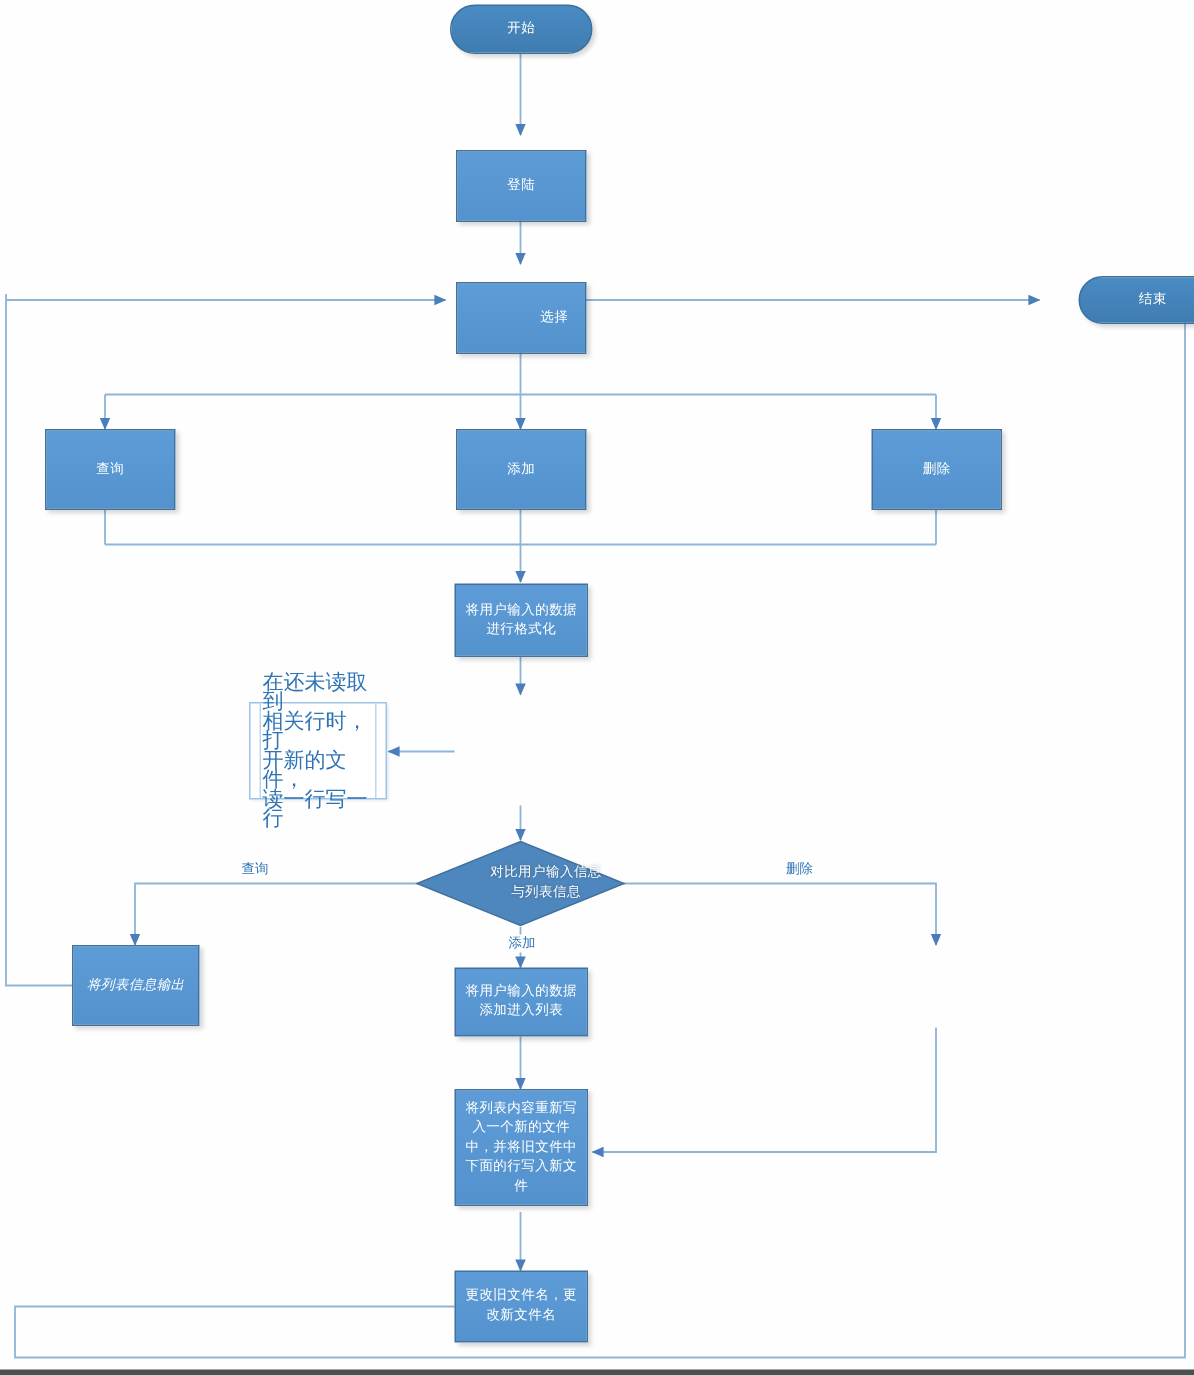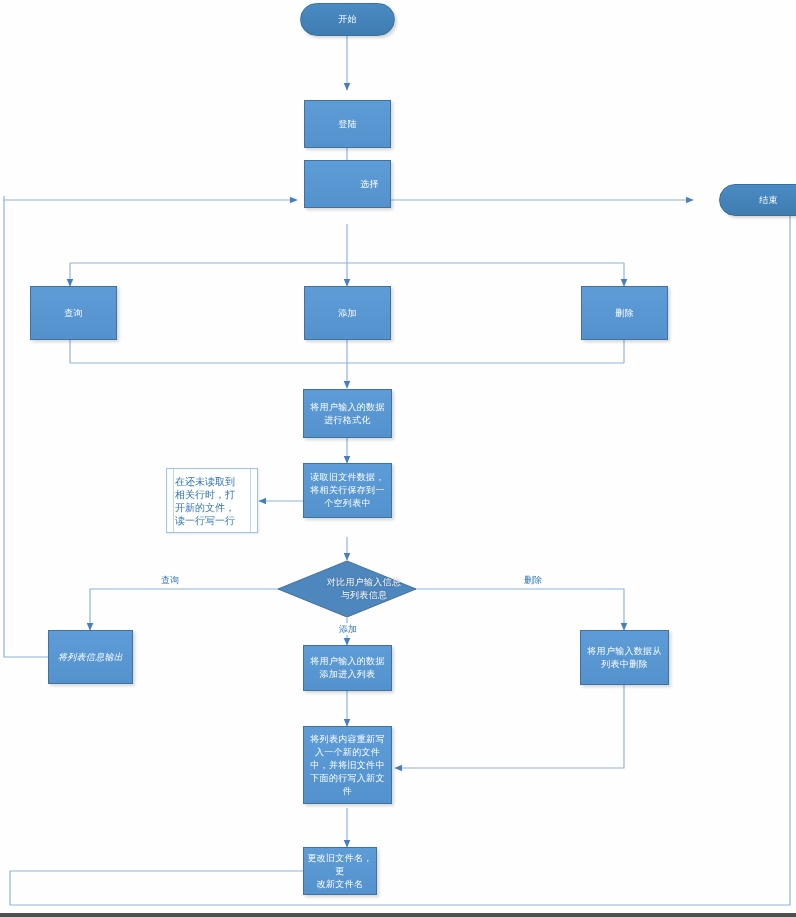--- a/index.html
+++ b/index.html
@@ -47,21 +47,21 @@
   }
   .decision .dlabel{
     position:relative;z-index:2;font-size:9px;line-height:13px;
     text-shadow:0 0 2px rgba(40,70,100,.55);
     margin-left:34px;
   }
   .note{
     background:#ffffff;
     border:1px solid #9dc3e6;
     color:#2e74b5;
-    font-size:10px;
+    font-size:14px;
     line-height:13px;
     box-shadow:1px 1px 2px rgba(0,0,0,0.10);
     align-items:center;
     text-align:left;
     padding:3px 8px;
   }
   .note:before,.note:after{
     content:"";position:absolute;top:0;bottom:0;width:0;
     border-left:1px solid #bdd7ee;
   }
@@ -133,36 +133,33 @@
       <path d="M347,808 L347,847" marker-end="url(#ah)"></path>
 
       <path d="M303,871 L10,871 L10,905 L790,905 L790,200"></path>
     </g>
   </svg>
 
   <div class="node terminator" style="left:300px;top:3px;width:95px;height:33px;">开始</div>
 
   <div class="node process" style="left:304px;top:90px;width:87px;height:48px;margin-top:10px;">登陆</div>
 
-  <div class="node process" style="left:304px;top:160px;width:87px;height:48px;padding-left:47px;">选择</div>
+  <div class="node process" style="left:304px;top:188px;width:87px;height:48px;padding-left:47px;">选择</div>
 
   <div class="node terminator" style="left:719px;top:184px;width:99px;height:32px;">结束</div>
 
   <div class="node process" style="left:30px;top:286px;width:87px;height:54px;">查询</div>
 
   <div class="node process" style="left:304px;top:286px;width:87px;height:54px;">添加</div>
 
   <div class="node process" style="left:581px;top:286px;width:87px;height:54px;">删除</div>
 
   <div class="node process" style="left:303px;top:389px;width:89px;height:49px;">将用户输入的数据
 进行格式化</div>
 
-  <div class="node process" style="left:303px;top:463px;width:89px;height:55px;">读取旧文件数据，
-将相关行保存到一
-个空列表中</div>
 
   <div class="note" style="position:absolute;left:166px;top:468px;width:92px;height:65px;box-sizing:border-box;display:flex;white-space:pre-line;">在还未读取到
 相关行时，打
 开新的文件，
 读一行写一行</div>
 
   <div class="node decision" style="left:277px;top:560px;width:140px;height:58px;">
     <svg style="position:absolute;left:0;top:0;width:140px;height:58px;" viewBox="0 0 140 58">
       <polygon points="70,1 139,29 70,57 1,29" fill="#4e87bd" stroke="#41719c" stroke-width="1"></polygon>
     </svg>
@@ -172,25 +169,23 @@
 
   <div class="edgelabel" style="left:158px;top:574px;">查询</div>
   <div class="edgelabel" style="left:521px;top:574px;">删除</div>
   <div class="edgelabel" style="left:336px;top:623px;">添加</div>
 
   <div class="node process" style="left:48px;top:630px;width:85px;height:54px;font-style:italic;">将列表信息输出</div>
 
   <div class="node process" style="left:303px;top:645px;width:89px;height:46px;">将用户输入的数据
 添加进入列表</div>
 
-  <div class="node process" style="left:580px;top:630px;width:89px;height:55px;">将用户输入数据从
-列表中删除</div>
 
   <div class="node process" style="left:303px;top:726px;width:89px;height:78px;">将列表内容重新写
 入一个新的文件
 中，并将旧文件中
 下面的行写入新文
 件</div>
 
-  <div class="node process" style="left:303px;top:847px;width:74px;height:48px;">更改旧文件名，更
+  <div class="node process" style="left:303px;top:847px;width:89px;height:48px;">更改旧文件名，更
 改新文件名</div>
 
 </div>
 
 </body></html>

